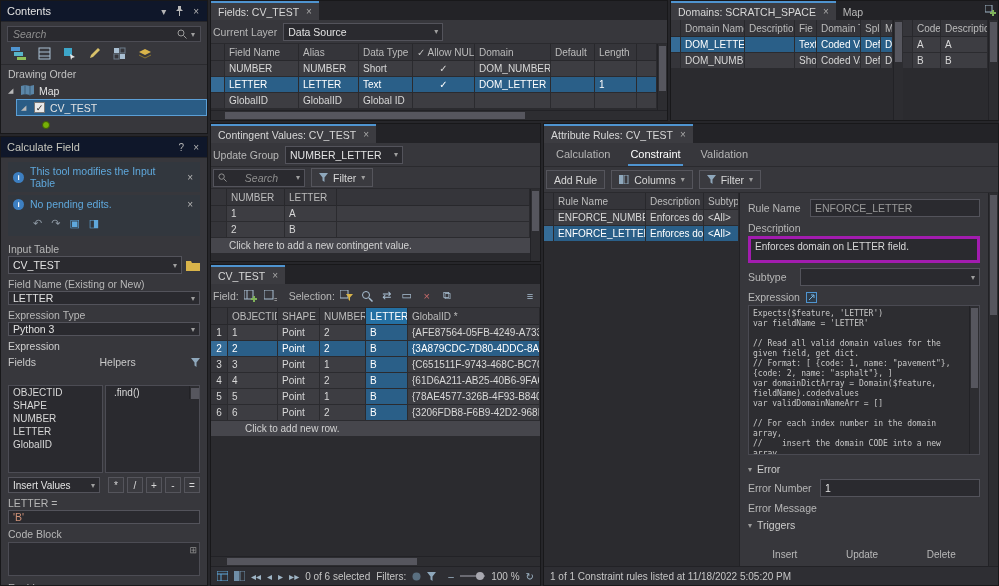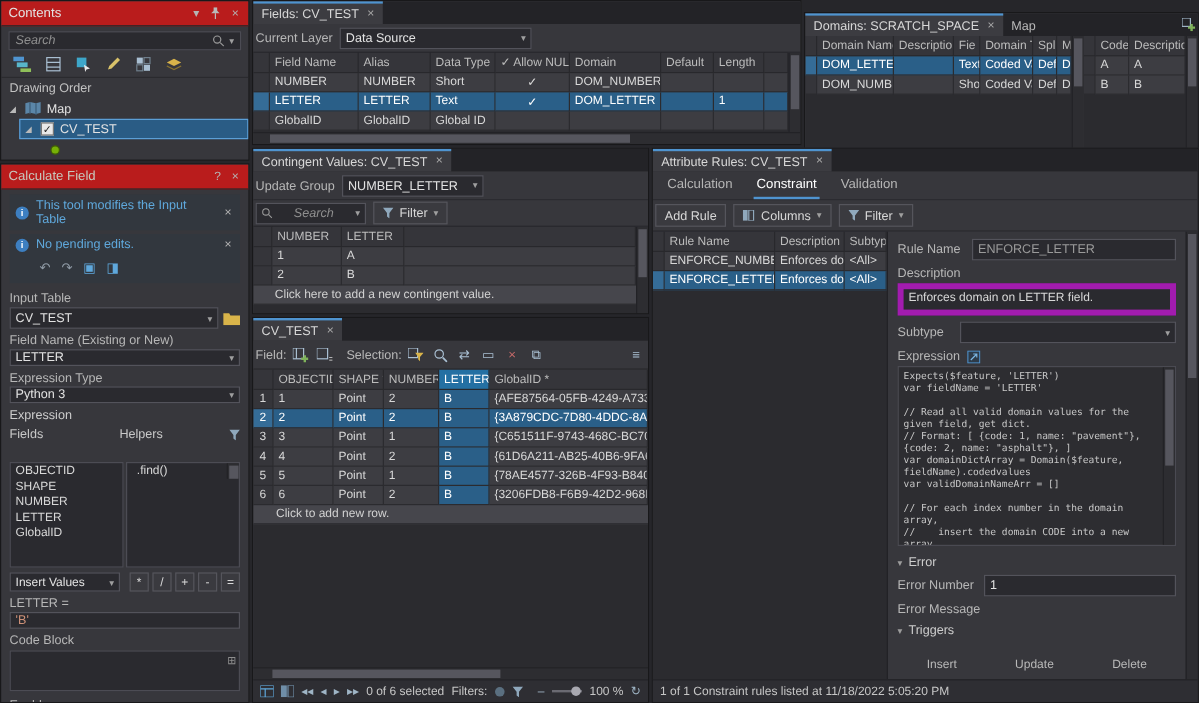--- a/index.html
+++ b/index.html
@@ -5,21 +5,21 @@
   * { margin:0; padding:0; box-sizing:border-box; }
   html,body { width:999px; height:586px; }
   body {
     background:#26262a; font-family:"Liberation Sans", sans-serif;
     font-size:11px; color:#cfcfcf; overflow:hidden; position:relative;
   }
   .panel { position:absolute; background:#37373c; border:1px solid #18181a; display:flex; flex-direction:column; overflow:hidden; }
   .flex1 { flex:1; }
 
   
-  .titlebar { height:21px; background:#b91c1c; display:flex; align-items:center; gap:5px; padding:0 6px; color:#e2e2e2; flex:0 0 auto; border-bottom:1px solid #26262a;}
+  .titlebar { height:21px; background:#0f172a; display:flex; align-items:center; gap:5px; padding:0 6px; color:#e2e2e2; flex:0 0 auto; border-bottom:1px solid #26262a;}
   .titlebar .title { font-size:11px; }
   .tb-ic { color:#b5b5b5; font-size:10px; padding:0 2px; cursor:default; }
   .tabstrip { height:19px; background:#232327; display:flex; align-items:stretch; flex:0 0 auto; }
   .doc-tab { display:flex; align-items:center; gap:7px; padding:0 7px; font-size:10.5px; color:#d8d8d8; background:#3c3c41; border-top:2px solid #4f94d0; }
   .doc-tab.inactive { background:transparent; border-top:2px solid transparent; color:#b9b9b9; }
   .tab-close { color:#a9a9a9; font-size:10px; }
 
   
   table.grid { border-spacing:0; table-layout:fixed; font-size:10px; width:100%; }
   .grid th { background:#35353a; color:#bcbcbc; font-weight:normal; text-align:left; height:17px; padding:0 4px; border-right:1px solid #28282c; border-bottom:1px solid #28282c; white-space:nowrap; overflow:hidden; }
@@ -78,34 +78,34 @@
   .exprbox { background:#2a2a2f; border:1px solid #53535b; height:18px; display:flex; align-items:center; padding:0 4px; }
   .strlit { color:#ce9178; font-size:10.5px; }
   .codeblock { background:#2a2a2f; border:1px solid #4c4c54; flex:1; min-height:34px; margin-top:1px; position:relative; }
   .cb-expand { position:absolute; right:2px; top:2px; color:#8f8f8f; font-size:9px; }
   .cf-actions { display:flex; align-items:center; gap:6px; margin-top:6px; flex:0 0 auto; }
   .toggle { width:26px; height:12px; border:1px solid #8a8a8a; border-radius:7px; background:#2a2a2f; position:relative; }
   .toggle .knob { position:absolute; left:1px; top:1px; width:8px; height:8px; border-radius:50%; background:#9c9c9c; }
 
   
   .doc-toolbar { display:flex; align-items:center; gap:6px; padding:0 2px; height:24px; background:#37373c; border-bottom:1px solid #2a2a2e; flex:0 0 auto; }
-  .hintrow { background:#46464c; color:#d2d2d2; font-size:10px; height:16px; display:flex; align-items:center; padding:0 19px; border-bottom:1px solid #2b2b2f; }
+  .hintrow { background:#46464c; color:#d2d2d2; font-size:10px; height:16px; display:flex; align-items:center; padding:0 34px; border-bottom:1px solid #2b2b2f; }
   .tico { width:16px; height:15px; display:inline-flex; align-items:center; justify-content:center; color:#a9bfd2; font-size:11px; }
 
   
   .subtabs { display:flex; gap:16px; padding:0 10px; height:24px; align-items:flex-end; border-bottom:1px solid #2a2a2e; flex:0 0 auto; background:#37373c; }
   .subtab { color:#b5b5b5; font-size:11px; padding:2px 2px 4px 2px; border-bottom:2px solid transparent; }
   .subtab.active { color:#ffffff; border-bottom:2px solid #4f94d0; }
   .rules-content { display:flex; flex:1; overflow:hidden; }
   .rules-gridwrap { width:196px; background:#2b2b2f; border-right:1px solid #222226; flex:0 0 auto; overflow:hidden; }
   .detail { flex:1; background:#37373c; padding:6px 8px; overflow:hidden; display:flex; flex-direction:column; }
   .frow { display:flex; align-items:center; gap:6px; margin-bottom:5px; }
   .frow .lbl { flex:0 0 auto; }
   .frow .input, .frow .combo { flex:1; }
-  .textarea { background:#2a2a2f; border:5px solid #a21caf; color:#d8d8d8; font-size:10px; padding:2px 4px; margin-bottom:5px; }
+  .textarea { background:#2a2a2f; border:3px solid #a21caf; color:#d8d8d8; font-size:10px; padding:2px 4px; margin-bottom:5px; }
   .codearea { background:#2d2d31; border:1px solid #4a4a52; color:#c8c8c8; font-family:"DejaVu Sans Mono", monospace; font-size:8px; line-height:10px; padding:3px 10px 3px 4px; white-space:pre-wrap; word-break:break-word; height:150px; overflow:hidden; position:relative; margin-bottom:5px; flex:0 0 auto; }
   .codearea .vscroll { position:absolute; right:0; top:0; bottom:0; }
   .sechead { display:flex; align-items:center; gap:5px; color:#cdcdcd; font-size:10.5px; margin:3px 0 4px 0; }
   .sechead .chev { color:#9c9c9c; font-size:8px; }
   .trigger-heads { display:flex; justify-content:space-around; color:#b9b9b9; font-size:10px; margin-top:14px; }
 
   .disabled-text { color:#9a9a9a; }
   svg { display:block; }
 </style>
 </head>
@@ -388,21 +388,21 @@
     </div>
     <div class="vscroll">
         <div class="thumb" style="top:2px;height:45px"></div>
       </div>
   </div>
   <div class="hscroll">
       <div class="thumb" style="left:14px;width:300px"></div>
     </div>
 </div>
 
-<div class="panel" style="left:670px;top:10px;width:329px;height:121px">
+<div class="panel" style="left:670px;top:0;width:329px;height:121px">
   <div class="tabstrip">
     <div class="doc-tab">
       <span>Domains: SCRATCH_SPACE</span>
       <span class="tab-close">×</span>
     </div>
     <div class="doc-tab inactive">
       <span>Map</span>
     </div>
     <span class="flex1"></span>
     <span class="tb-ic" style="align-self:center">

